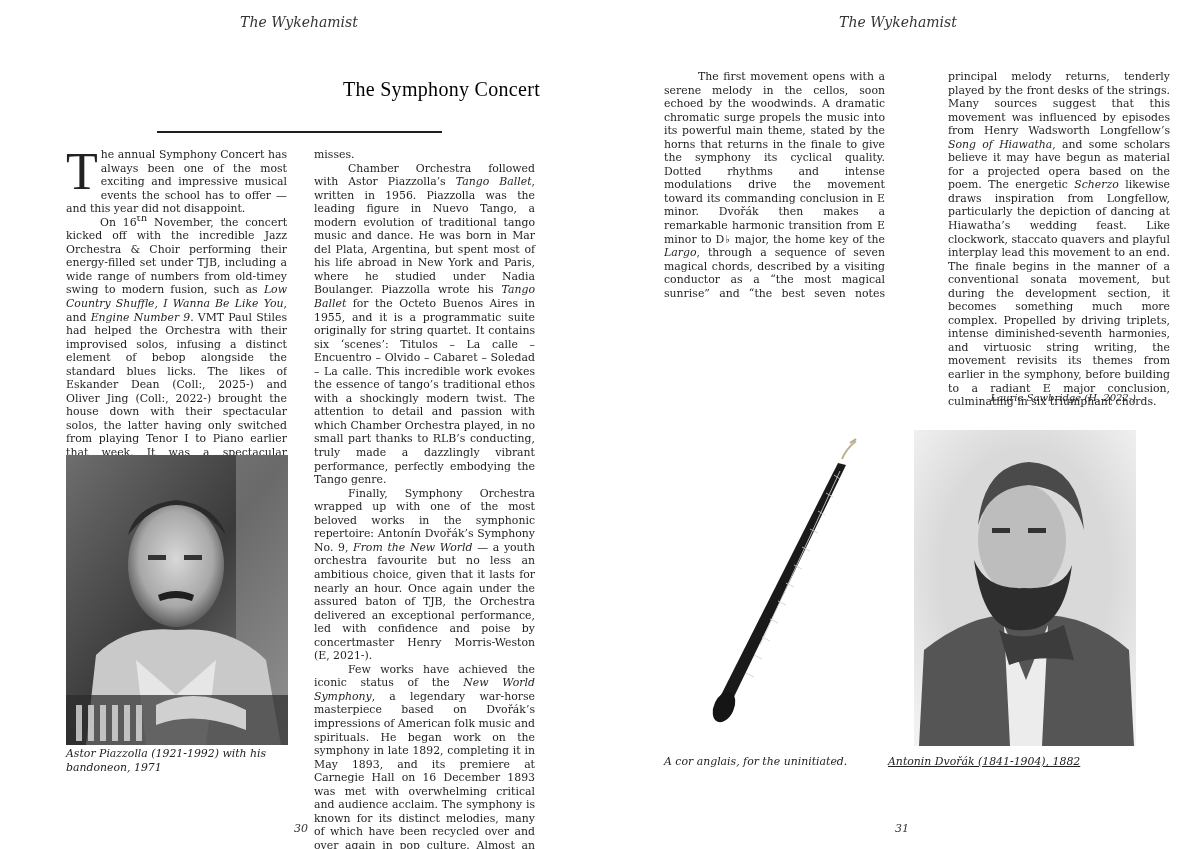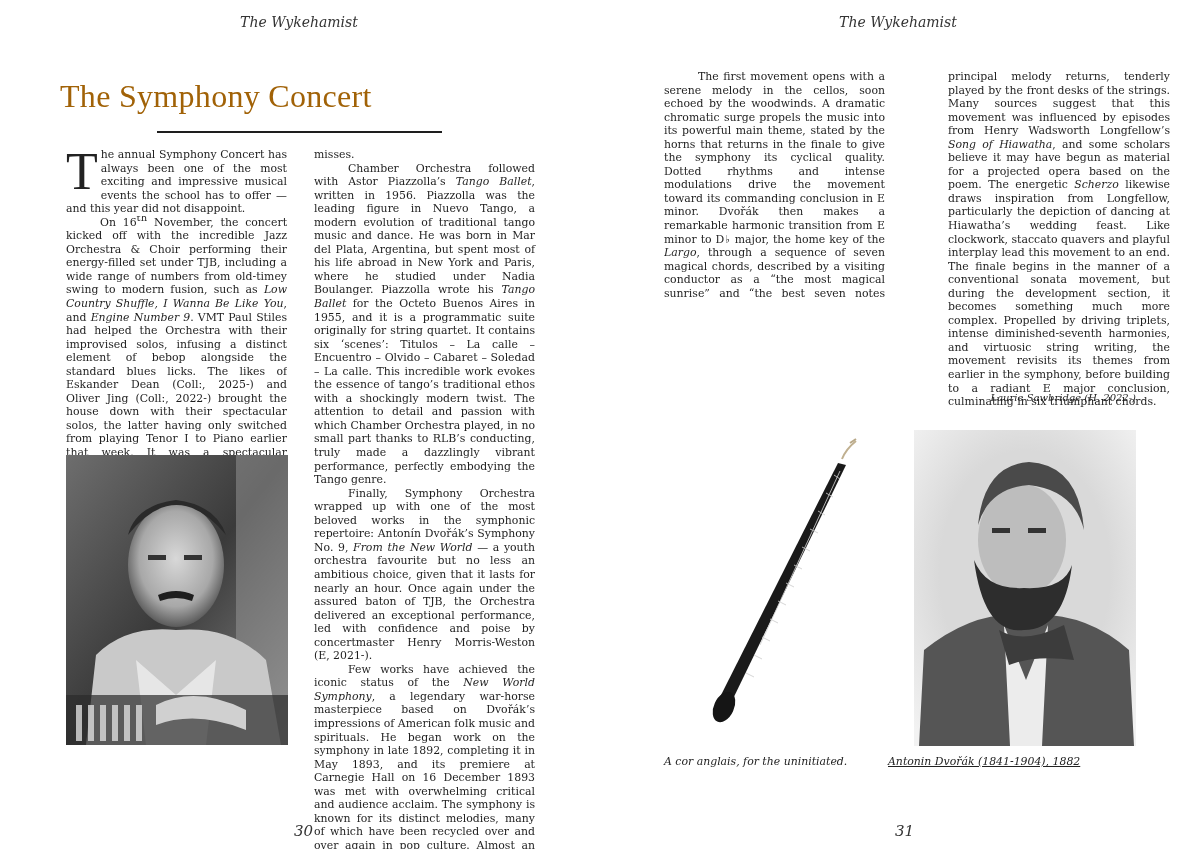--- a/index.html
+++ b/index.html
@@ -4,34 +4,34 @@
 <style>
   html, body { margin:0; padding:0; }
   body { width:1200px; height:849px; background:#ffffff; position:relative; overflow:hidden;
          font-family:"DejaVu Serif", "Liberation Serif", serif; color:#1e1e1e; }
   .page { position:absolute; top:0; height:849px; width:600px; }
   .page.left { left:0; }
   .page.right { left:600px; }
   .running-head { position:absolute; top:14px; width:100%; text-align:center; font-style:italic; font-size:14px; color:#333; }
   .page.left .running-head { left:-1px; }
   .page.right .running-head { left:-2px; }
-  .title { position:absolute; top:78px; left:60px; width:480px; text-align:left; font-family:"Liberation Serif", serif; font-size:32px; color:#a16207; letter-spacing:0.3px; }
+  .title { position:absolute; top:78px; left:60px; width:480px; text-align:right; font-family:"Liberation Serif", serif; font-size:20px; color:#000000; letter-spacing:0.3px; }
   .title-rule { position:absolute; top:131px; left:157px; width:285px; height:2px; background:#1e1e1e; }
   .col { position:absolute; font-size:10.9px; line-height:13.55px; text-align:justify; hyphens:auto; }
   .col p { margin:0; }
   .col p.indent { text-indent:34px; }
   .dropcap { float:left; font-size:52px; line-height:40px; margin:4px 3px 0 0; font-family:"Liberation Serif", serif; color:#222; }
   .c1 { left:66px; top:148px; width:221px; }
   .c2 { left:314px; top:148px; width:221px; }
   .c3 { left:664px; top:70px; width:221px; }
   .c4 { left:948px; top:70px; width:222px; }
   .img-box { position:absolute; overflow:hidden; }
   .caption { position:absolute; font-style:italic; font-size:10.9px; line-height:13.5px; color:#222; }
   .byline { position:absolute; font-style:italic; font-size:10px; text-align:right; }
-  .folio { position:absolute; top:822px; font-style:italic; font-size:15px; color:#333; }
+  .folio { position:absolute; top:822px; font-style:italic; font-size:11px; color:#333; }
   i { font-style:italic; }
   sup { font-size:10px; line-height:0; }
 </style>
 </head>
 <body>
 
 <div class="page left">
   <div class="running-head">The Wykehamist</div>
   <h1 class="title" style="margin:0;font-weight:normal;">The Symphony Concert</h1>
   <div class="title-rule"></div>
@@ -69,20 +69,21 @@
         <rect x="10" y="250" width="6" height="36"></rect>
           <rect x="22" y="250" width="6" height="36"></rect>
           <rect x="34" y="250" width="6" height="36"></rect>
         <rect x="46" y="250" width="6" height="36"></rect>
           <rect x="58" y="250" width="6" height="36"></rect>
           <rect x="70" y="250" width="6" height="36"></rect>
       </g>
       <path d="M90 250 Q130 230 180 255 L180 275 Q130 255 90 270 Z" fill="#d0d0d0"></path>
     </svg>
   </div>
+  <div class="caption" style="left:66px; top:747px; width:222px;">Astor Piazzolla (1921-1992) with his bandoneon, 1971</div>
 
   <div class="col c2">
     <p>misses.</p>
     <p class="indent"><span>Chamber Orchestra followed with Astor Piazzolla’s </span><i>Tango Ballet</i><span>, written in 1956. Piazzolla was the leading figure in Nuevo Tango, a modern evolution of traditional tango music and dance. He was born in Mar del Plata, Argentina, but spent most of his life abroad in New York and Paris, where he studied under Nadia Boulanger. Piazzolla wrote his </span><i>Tango Ballet</i><span> for the Octeto Buenos Aires in 1955, and it is a programmatic suite originally for string quartet. It contains six ‘scenes’: Titulos – La calle – Encuentro – Olvido – Cabaret – Soledad – La calle. This incredible work evokes the essence of tango’s traditional ethos with a shockingly modern twist. The attention to detail and passion with which Chamber Orchestra played, in no small part thanks to RLB’s conducting, truly made a dazzlingly vibrant performance, perfectly embodying the Tango genre.</span></p>
     <p class="indent"><span>Finally, Symphony Orchestra wrapped up with one of the most beloved works in the symphonic repertoire: Antonín Dvořák’s Symphony No. 9, </span><i>From the New World</i><span> — a youth orchestra favourite but no less an ambitious choice, given that it lasts for nearly an hour. Once again under the assured baton of TJB, the Orchestra delivered an exceptional performance, led with confidence and poise by concertmaster Henry Morris-Weston (E, 2021-).</span></p>
     <p class="indent" style="max-height:203px;overflow:hidden;"><span>Few works have achieved the iconic status of the </span><i>New World Symphony</i><span>, a legendary war-horse masterpiece based on Dvořák’s impressions of American folk music and spirituals. He began work on the symphony in late 1892, completing it in May 1893, and its premiere at Carnegie Hall on 16 December 1893 was met with overwhelming critical and audience acclaim. The symphony is known for its distinct melodies, many of which have been recycled over and over again in pop culture. Almost an entire generation is familiar with Ridley Scott’s 1973 advert for Hovis Bread, otherwise known as the ‘</span></p>
   </div>
 
   <div class="folio" style="left:294px;">30</div>
 </div>

